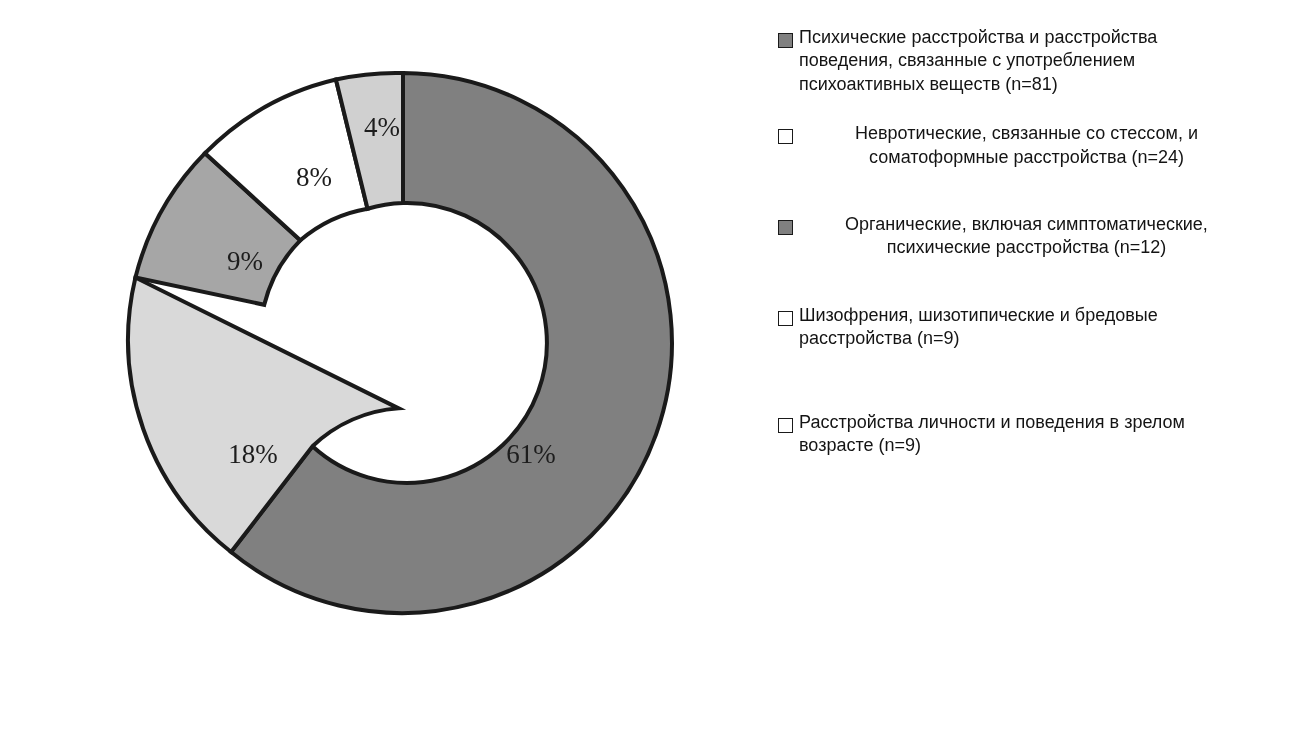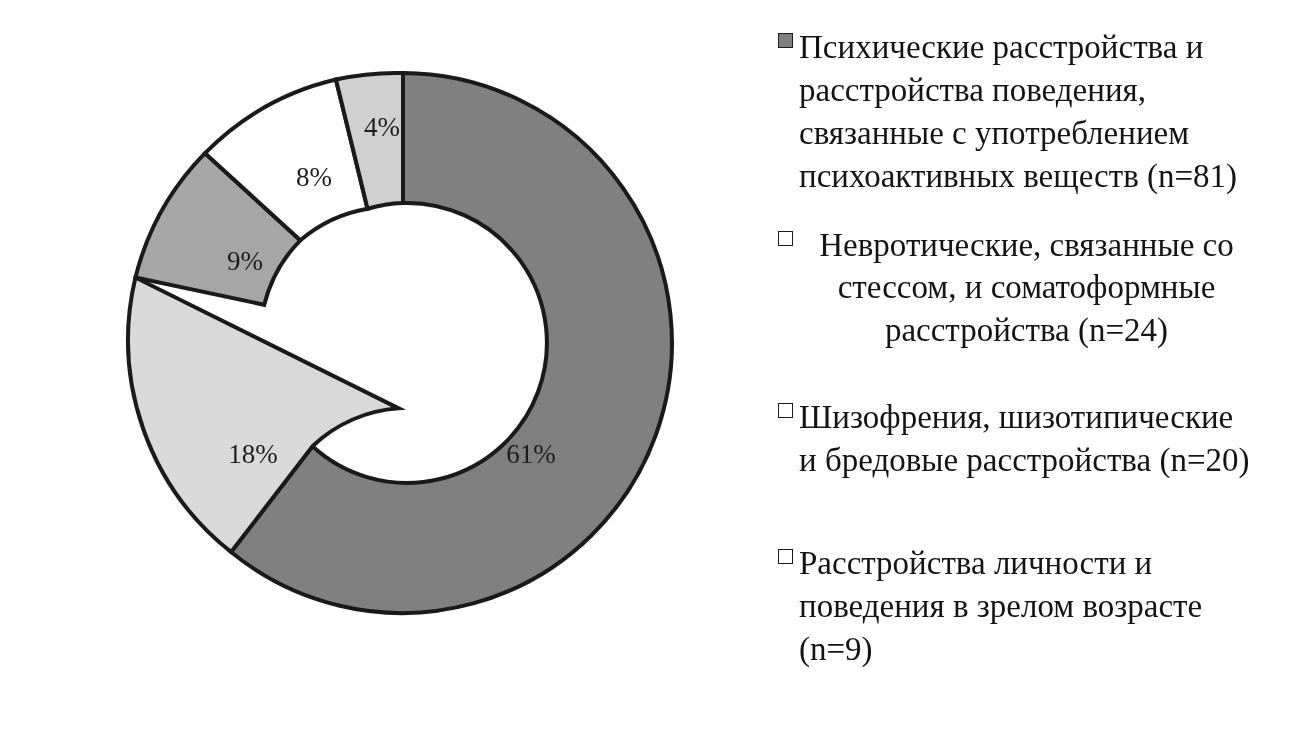--- a/index.html
+++ b/index.html
@@ -57,22 +57,22 @@
   .legend-swatch {
     flex: 0 0 auto;
     width: 15px;
     height: 15px;
     margin-top: 7px;
     margin-right: 6px;
     border: 1.4px solid #1a1a1a;
     box-sizing: border-box;
   }
   .legend-text {
-    font-family: Liberation Serif, serif;
-    font-size: 33px;
+    font-family: Liberation Sans, sans-serif;
+    font-size: 18px;
     line-height: 1.3;
     color: #141414;
     max-width: 455px;
   }
   .gap-lg { margin-bottom: 44px; text-align: center; }
   .gap-xl { margin-bottom: 60px; }
 </style>
 </head>
 <body>
 
@@ -109,24 +109,28 @@
     <div class="legend-item">
       <span class="legend-swatch" style="background:#808080"></span>
       <span class="legend-text">Психические расстройства и расстройства поведения, связанные с употреблением психоактивных веществ (n=81)</span>
     </div>
 
     <div class="legend-item gap-lg">
       <span class="legend-swatch" style="background:#ffffff"></span>
       <span class="legend-text">Невротические, связанные со стессом, и соматоформные расстройства (n=24)</span>
     </div>
 
+    <div class="legend-item gap-lg">
+      <span class="legend-swatch" style="background:#808080"></span>
+      <span class="legend-text">Органические, включая симптоматические, психические расстройства (n=12)</span>
+    </div>
 
     <div class="legend-item gap-xl">
       <span class="legend-swatch" style="background:#ffffff"></span>
-      <span class="legend-text">Шизофрения, шизотипические и бредовые расстройства (n=20)</span>
+      <span class="legend-text">Шизофрения, шизотипические и бредовые расстройства (n=9)</span>
     </div>
 
     <div class="legend-item">
       <span class="legend-swatch" style="background:#ffffff"></span>
       <span class="legend-text">Расстройства личности и поведения в зрелом возрасте (n=9)</span>
     </div>
 
   </div>
 
 </div>

